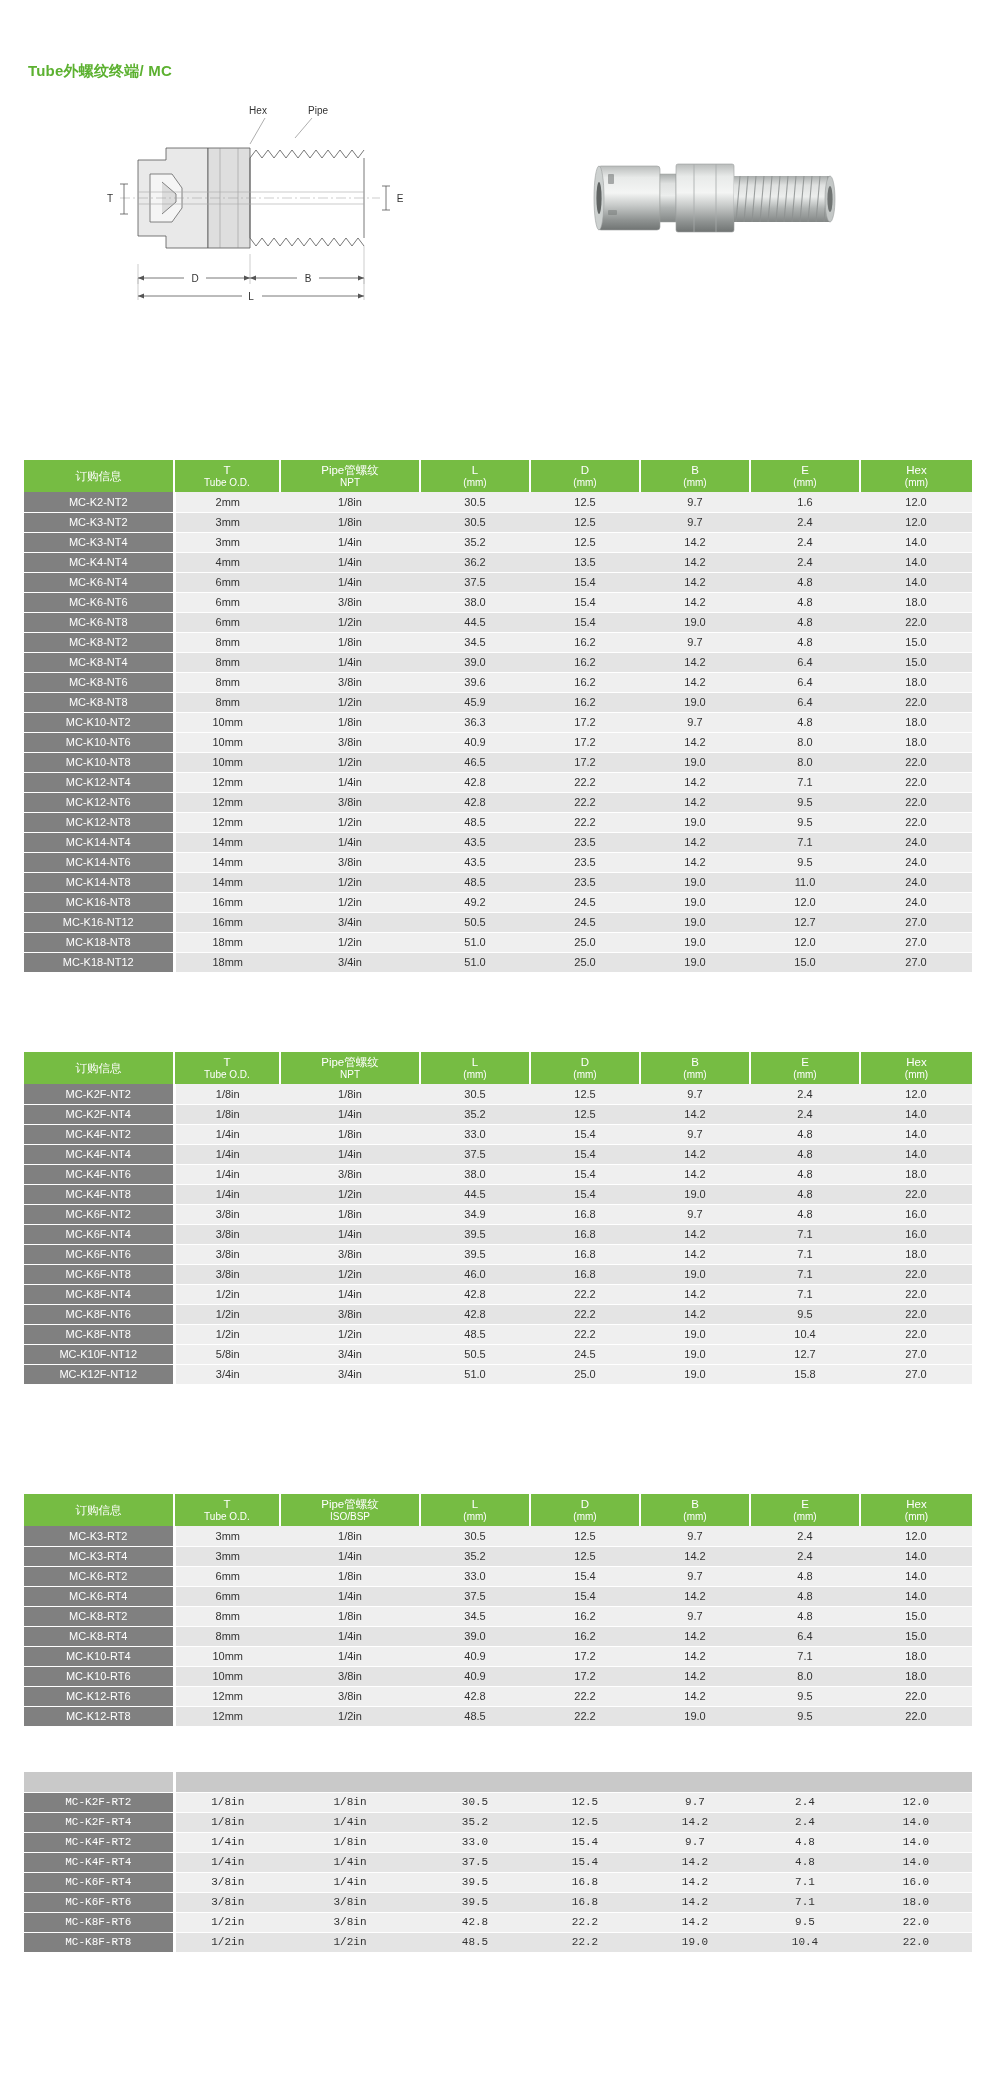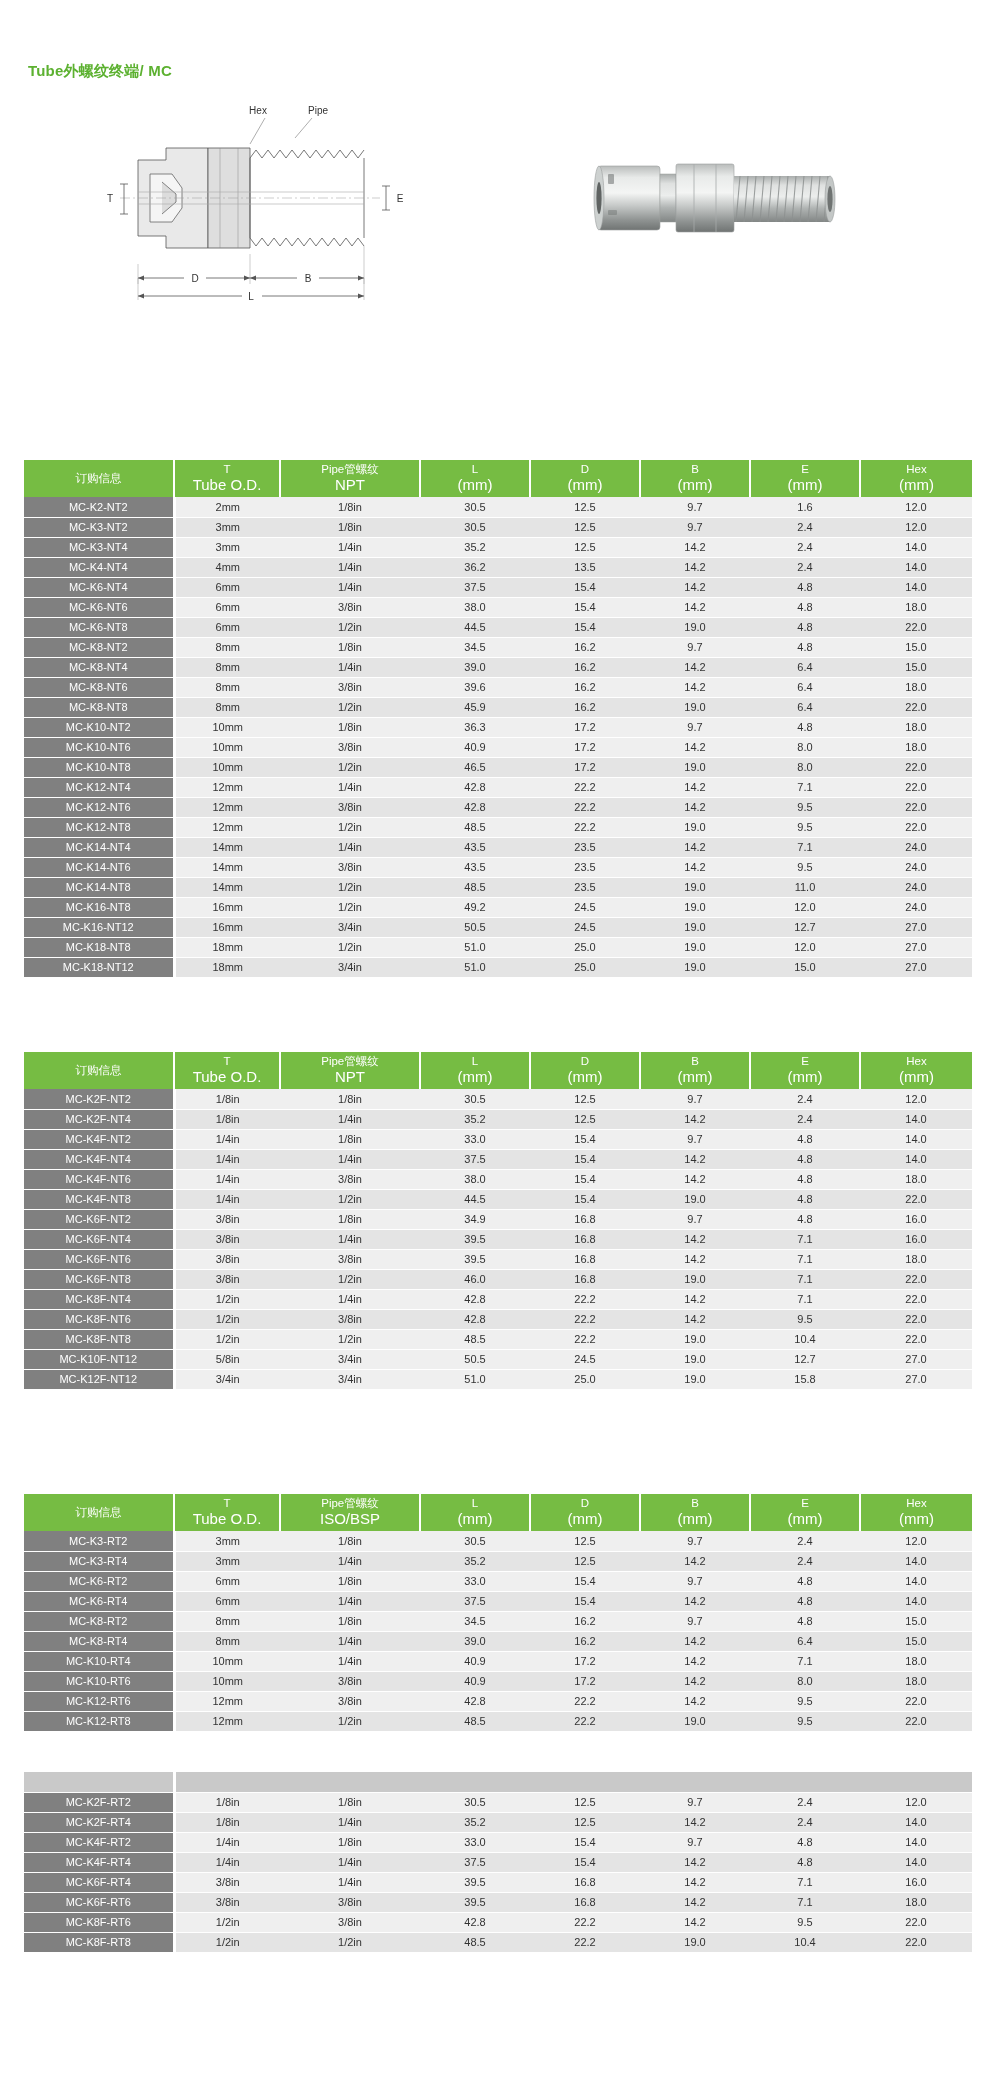--- a/index.html
+++ b/index.html
@@ -68,21 +68,21 @@
     font-weight: normal;
     font-size: 11.5px;
     height: 32px;
     line-height: 1.25;
     text-align: center;
     border-right: 2px solid #ffffff;
     padding: 2px 0;
     vertical-align: middle;
   }
   .tbl thead th:last-child { border-right: none; }
-  .tbl thead th .sub { display:block; font-size: 15px; }
+  .tbl thead th .sub { display:block; font-size: 10px; }
 
   .tbl tbody td {
     height: 20px;
     text-align: center;
     color: #333333;
     font-size: 11px;
     padding: 0;
     border-bottom: 1px solid #ffffff;
   }
   .tbl tbody tr td.order {
@@ -846,21 +846,21 @@
           <td>1/2in</td>
           <td>48.5</td>
           <td>22.2</td>
           <td>19.0</td>
           <td>9.5</td>
           <td>22.0</td>
         </tr>
       </tbody>
   </table>
 
-  <table class="tbl" id="t3" style="top:1772px;">
+  <table class="tbl" id="t3" style="top:1772px;font-family:Liberation Mono, monospace;">
     <colgroup>
       <col class="c-order">
         <col class="c-t">
         <col class="c-pipe">
         <col class="c-l">
       <col class="c-d">
         <col class="c-b">
         <col class="c-e">
         <col class="c-hex">
     </colgroup>

